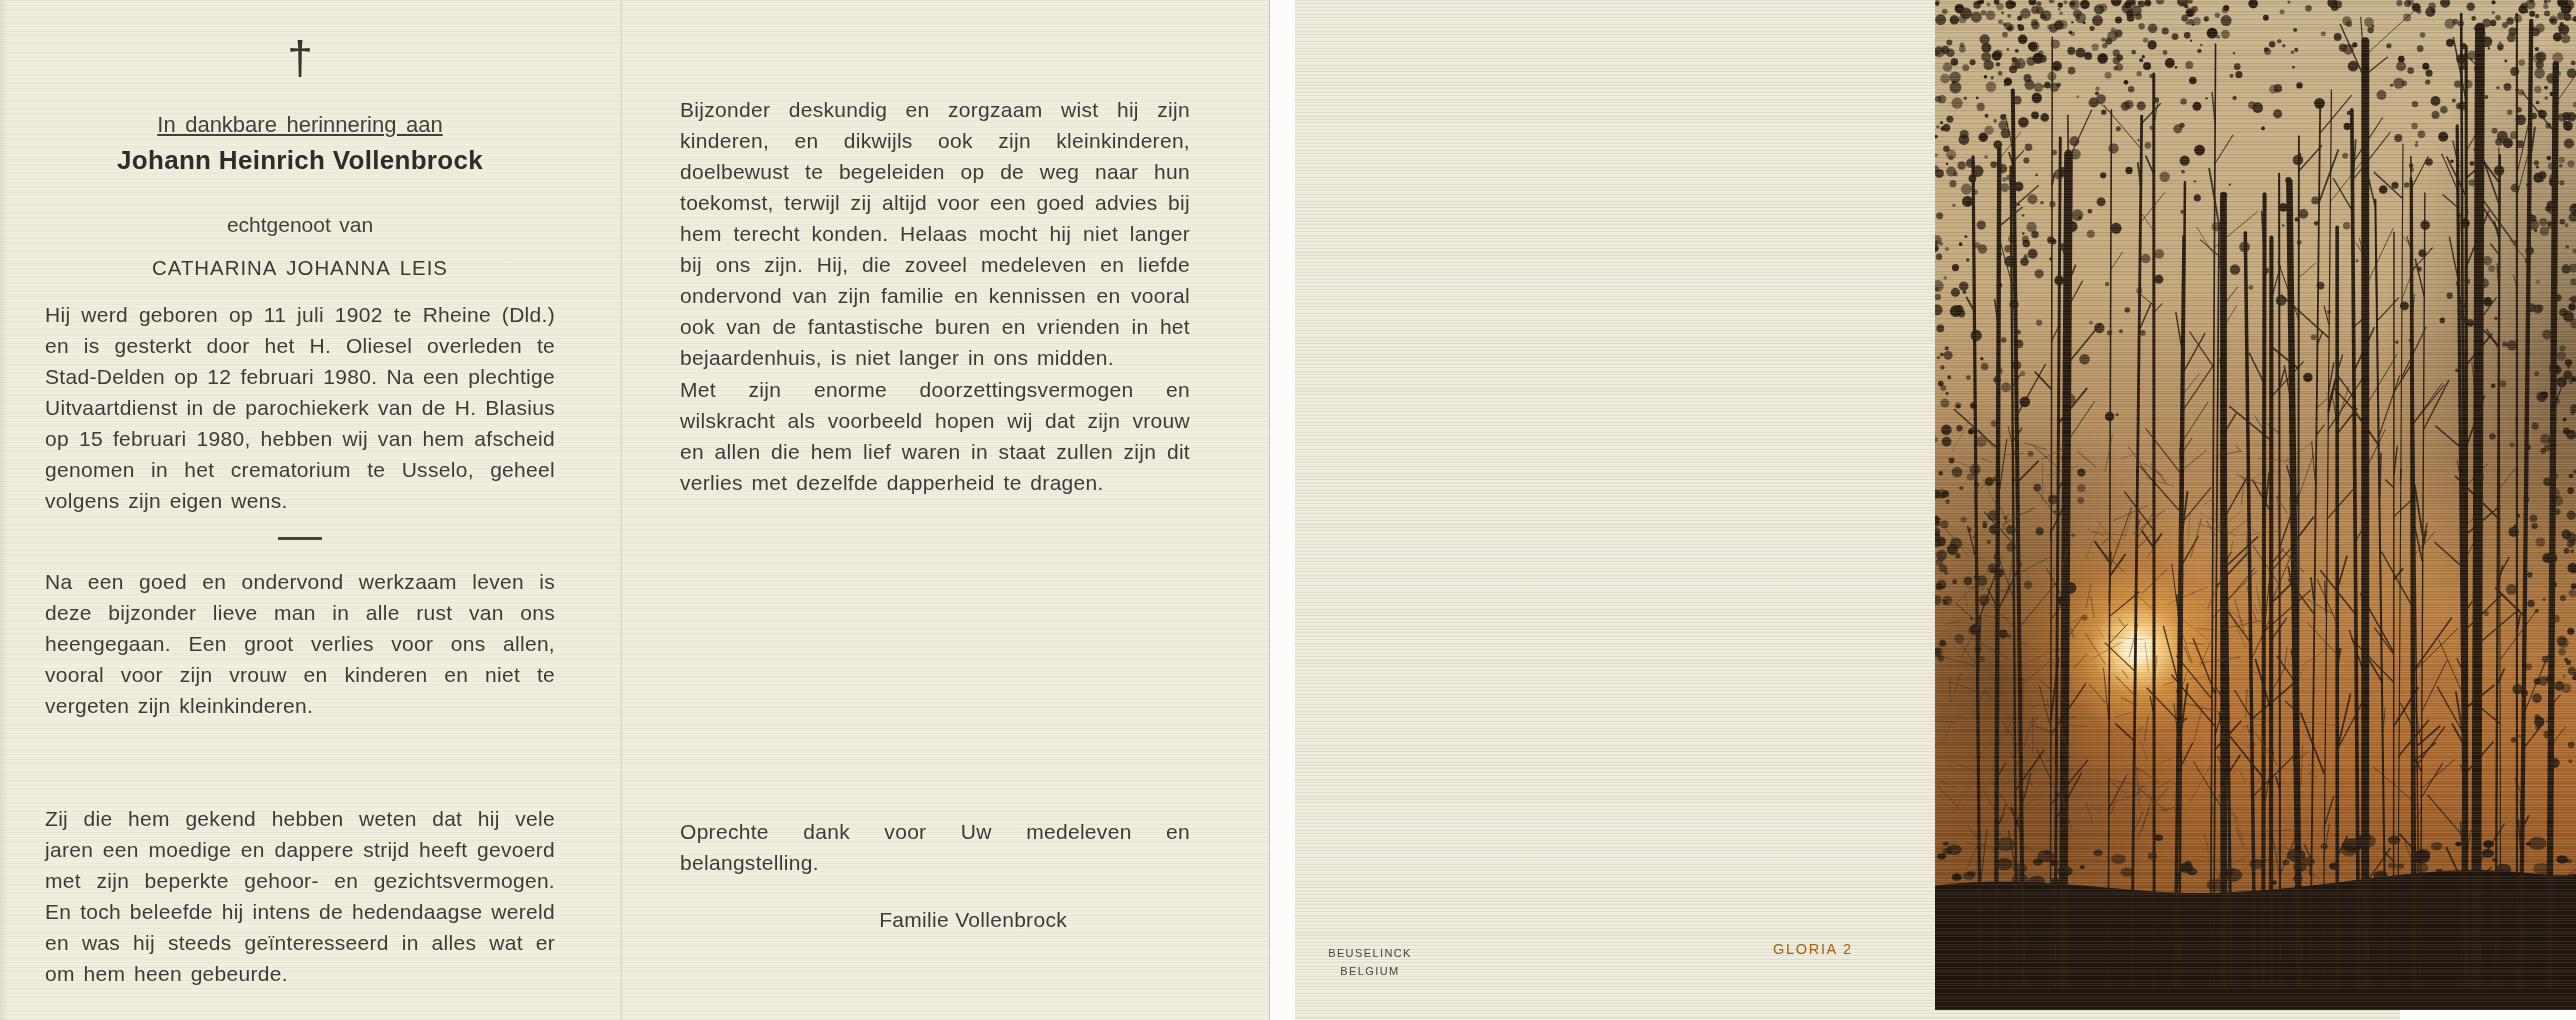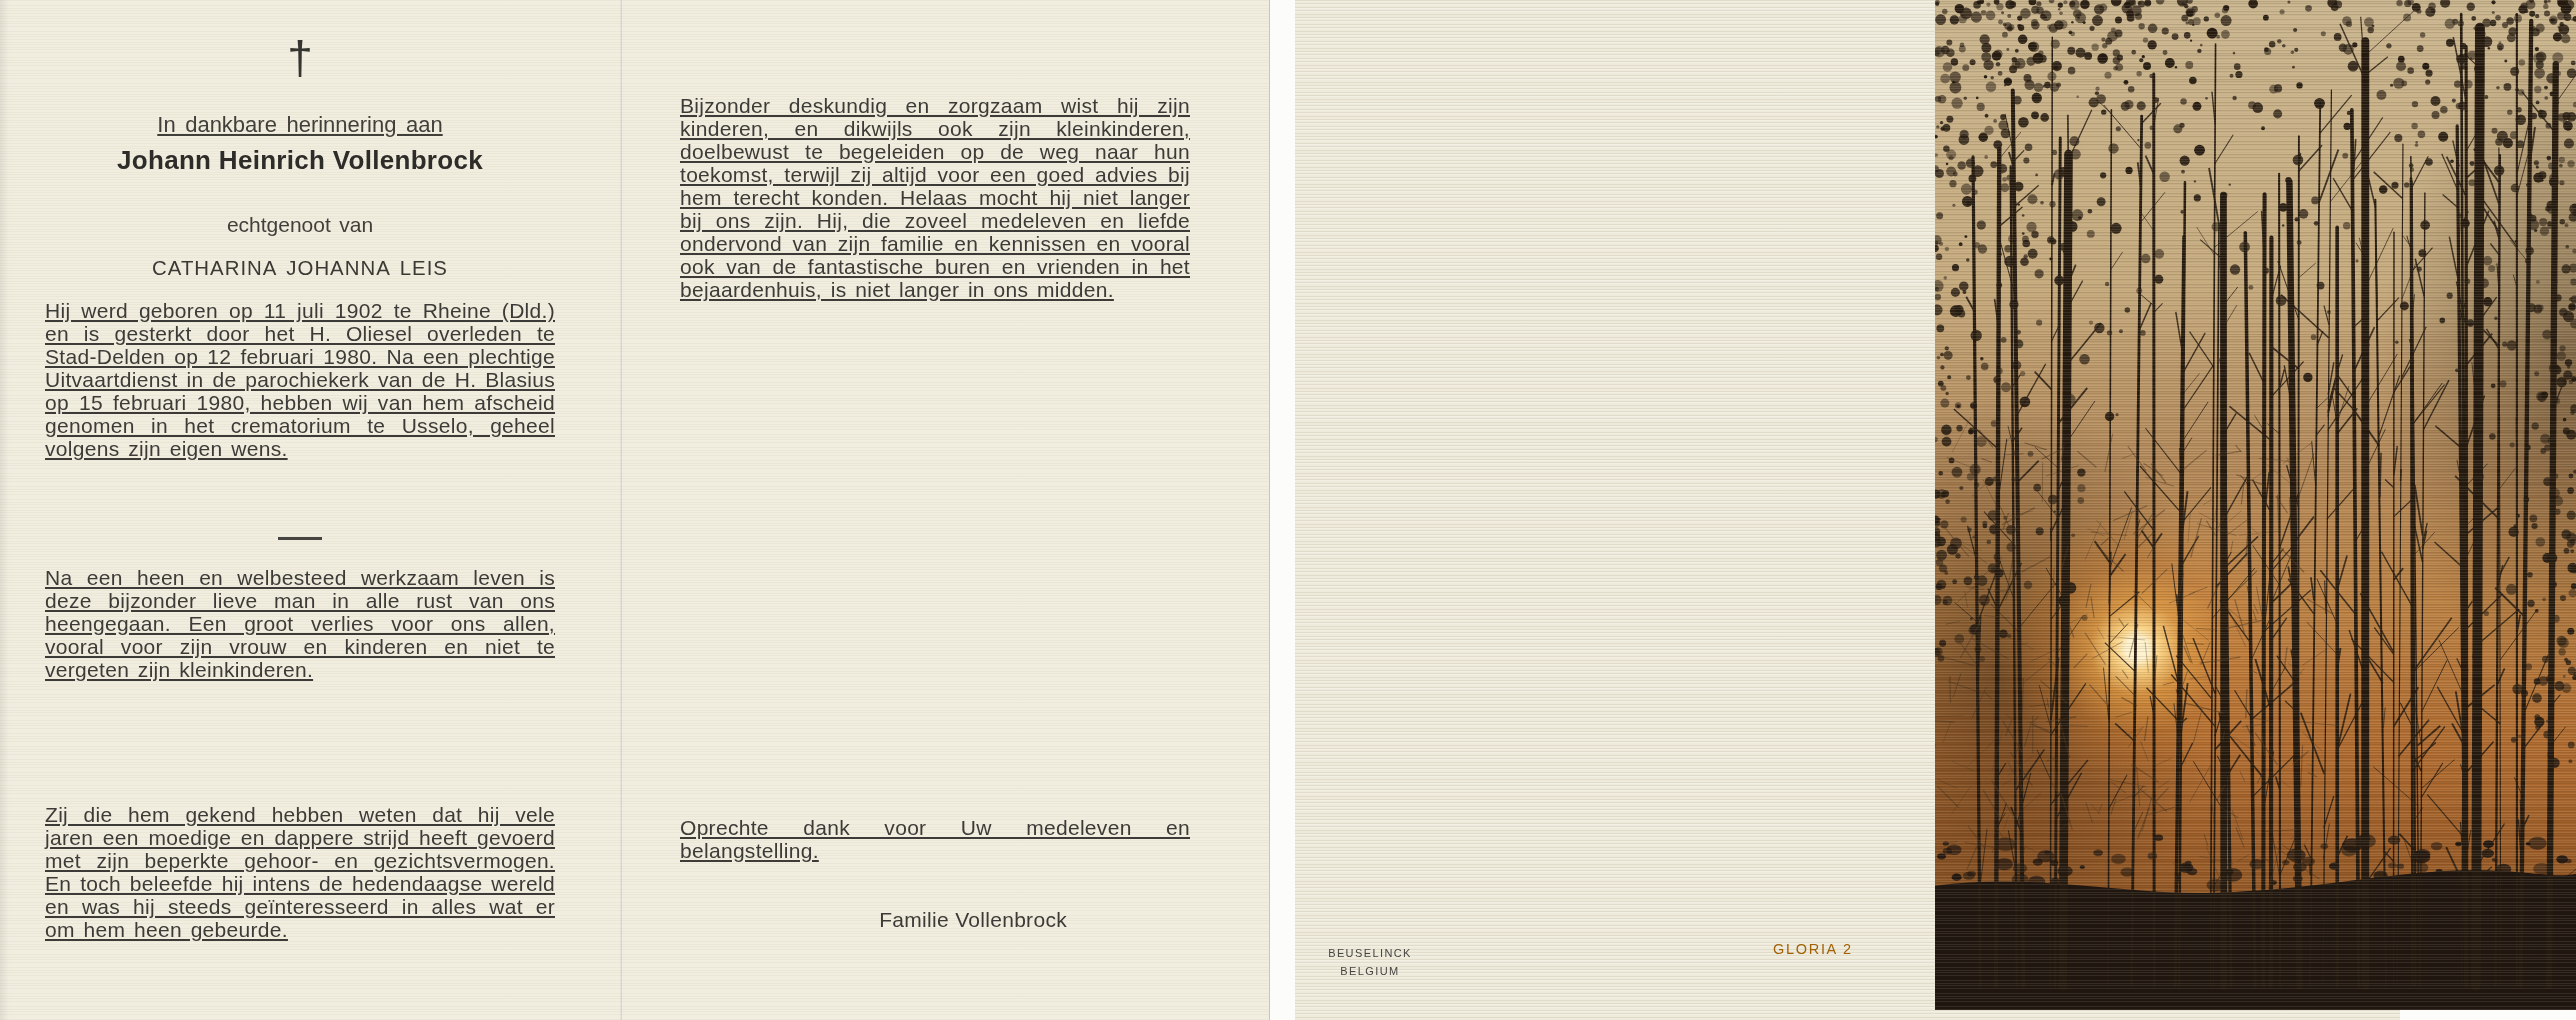--- a/index.html
+++ b/index.html
@@ -22,22 +22,22 @@
   .panel-2{left:680px;width:510px;}
 
   .abs{position:absolute;left:0;width:510px;}
   .centered{text-align:center;color:var(--heading);}
   .cross{top:34px;font-size:46px;line-height:49px;color:#35342f;}
   .intro{top:112px;font-size:22px;word-spacing:3.4px;color:#413f3a;text-decoration:underline;}
   .name{top:145px;font-size:26px;font-weight:700;letter-spacing:0.3px;color:#2d2c28;margin:0;}
   .relation{top:213px;font-size:21px;word-spacing:2.6px;color:#413f3a;text-align:center;}
   .spouse{top:257px;font-size:20.4px;letter-spacing:1px;word-spacing:3.4px;color:#3a3934;}
 
-  .body-par{font-size:21px;line-height:23px;letter-spacing:0.3px;word-spacing:2.6px;
-            text-align:justify;color:var(--text);margin:0;text-decoration:underline;}
+  .body-par{font-size:21px;line-height:31px;letter-spacing:0.3px;word-spacing:2.6px;
+            text-align:justify;color:var(--text);margin:0;}
   .p1a{top:299px;} .divider{top:537px;height:2.6px;width:44px;left:233px;background:#454440;}
   .p1b{top:566px;} .p1c{top:709px;} .p1d{top:803px;}
 
   .p2a{top:94px;} .p2b{top:374px;}
   .thanks{top:816px;}
   .signature{top:908px;font-size:21px;letter-spacing:0.3px;color:var(--text);
              text-align:right;padding-right:123px;box-sizing:border-box;}
 
   
   .card-right{position:absolute;left:1295px;top:0;width:1105px;height:1021px;background:var(--right-card-bg);}
@@ -69,26 +69,27 @@
 
     <section class="panel panel-1">
       <div class="abs centered cross">†</div>
       <div class="abs centered intro">In dankbare herinnering aan</div>
       <h1 class="abs centered name">Johann Heinrich Vollenbrock</h1>
       <div class="abs centered relation">echtgenoot van</div>
       <div class="abs centered spouse">CATHARINA JOHANNA LEIS</div>
 
       <p class="abs body-par p1a">Hij werd geboren op 11 juli 1902 te Rheine (Dld.) en is gesterkt door het H. Oliesel overleden te Stad-Delden op 12 februari 1980. Na een plechtige Uitvaartdienst in de parochiekerk van de H. Blasius op 15 februari 1980, hebben wij van hem afscheid genomen in het crematorium te Usselo, geheel volgens zijn eigen wens.</p>
       <div class="abs divider"></div>
-      <p class="abs body-par p1b">Na een heen en welbesteed werkzaam leven is deze bijzonder lieve man in alle rust van ons heengegaan. Een groot verlies voor ons allen, vooral voor zijn vrouw en kinderen en niet te vergeten zijn kleinkinderen.</p>
+      <p class="abs body-par p1b">Na een goed en ondervond werkzaam leven is deze bijzonder lieve man in alle rust van ons heengegaan. Een groot verlies voor ons allen, vooral voor zijn vrouw en kinderen en niet te vergeten zijn kleinkinderen.</p>
       <p class="abs body-par p1d">Zij die hem gekend hebben weten dat hij vele jaren een moedige en dappere strijd heeft gevoerd met zijn beperkte gehoor- en gezichtsvermogen. En toch beleefde hij intens de hedendaagse wereld en was hij steeds geïnteresseerd in alles wat er om hem heen gebeurde.</p>
     </section>
 
     <section class="panel panel-2">
       <p class="abs body-par p2a">Bijzonder deskundig en zorgzaam wist hij zijn kinderen, en dikwijls ook zijn kleinkinderen, doelbewust te begeleiden op de weg naar hun toekomst, terwijl zij altijd voor een goed advies bij hem terecht konden. Helaas mocht hij niet langer bij ons zijn. Hij, die zoveel medeleven en liefde ondervond van zijn familie en kennissen en vooral ook van de fantastische buren en vrienden in het bejaardenhuis, is niet langer in ons midden.</p>
+      <p class="abs body-par p2b">Met zijn enorme doorzettingsvermogen en wilskracht als voorbeeld hopen wij dat zijn vrouw en allen die hem lief waren in staat zullen zijn dit verlies met dezelfde dapperheid te dragen.</p>
       <p class="abs body-par thanks">Oprechte dank voor Uw medeleven en belangstelling.</p>
       <div class="abs signature">Familie Vollenbrock</div>
     </section>
   </div>
 
   <div class="card-right">
     <div class="printer-mark">
       <div>BEUSELINCK</div>
       <div>BELGIUM</div>
     </div>

